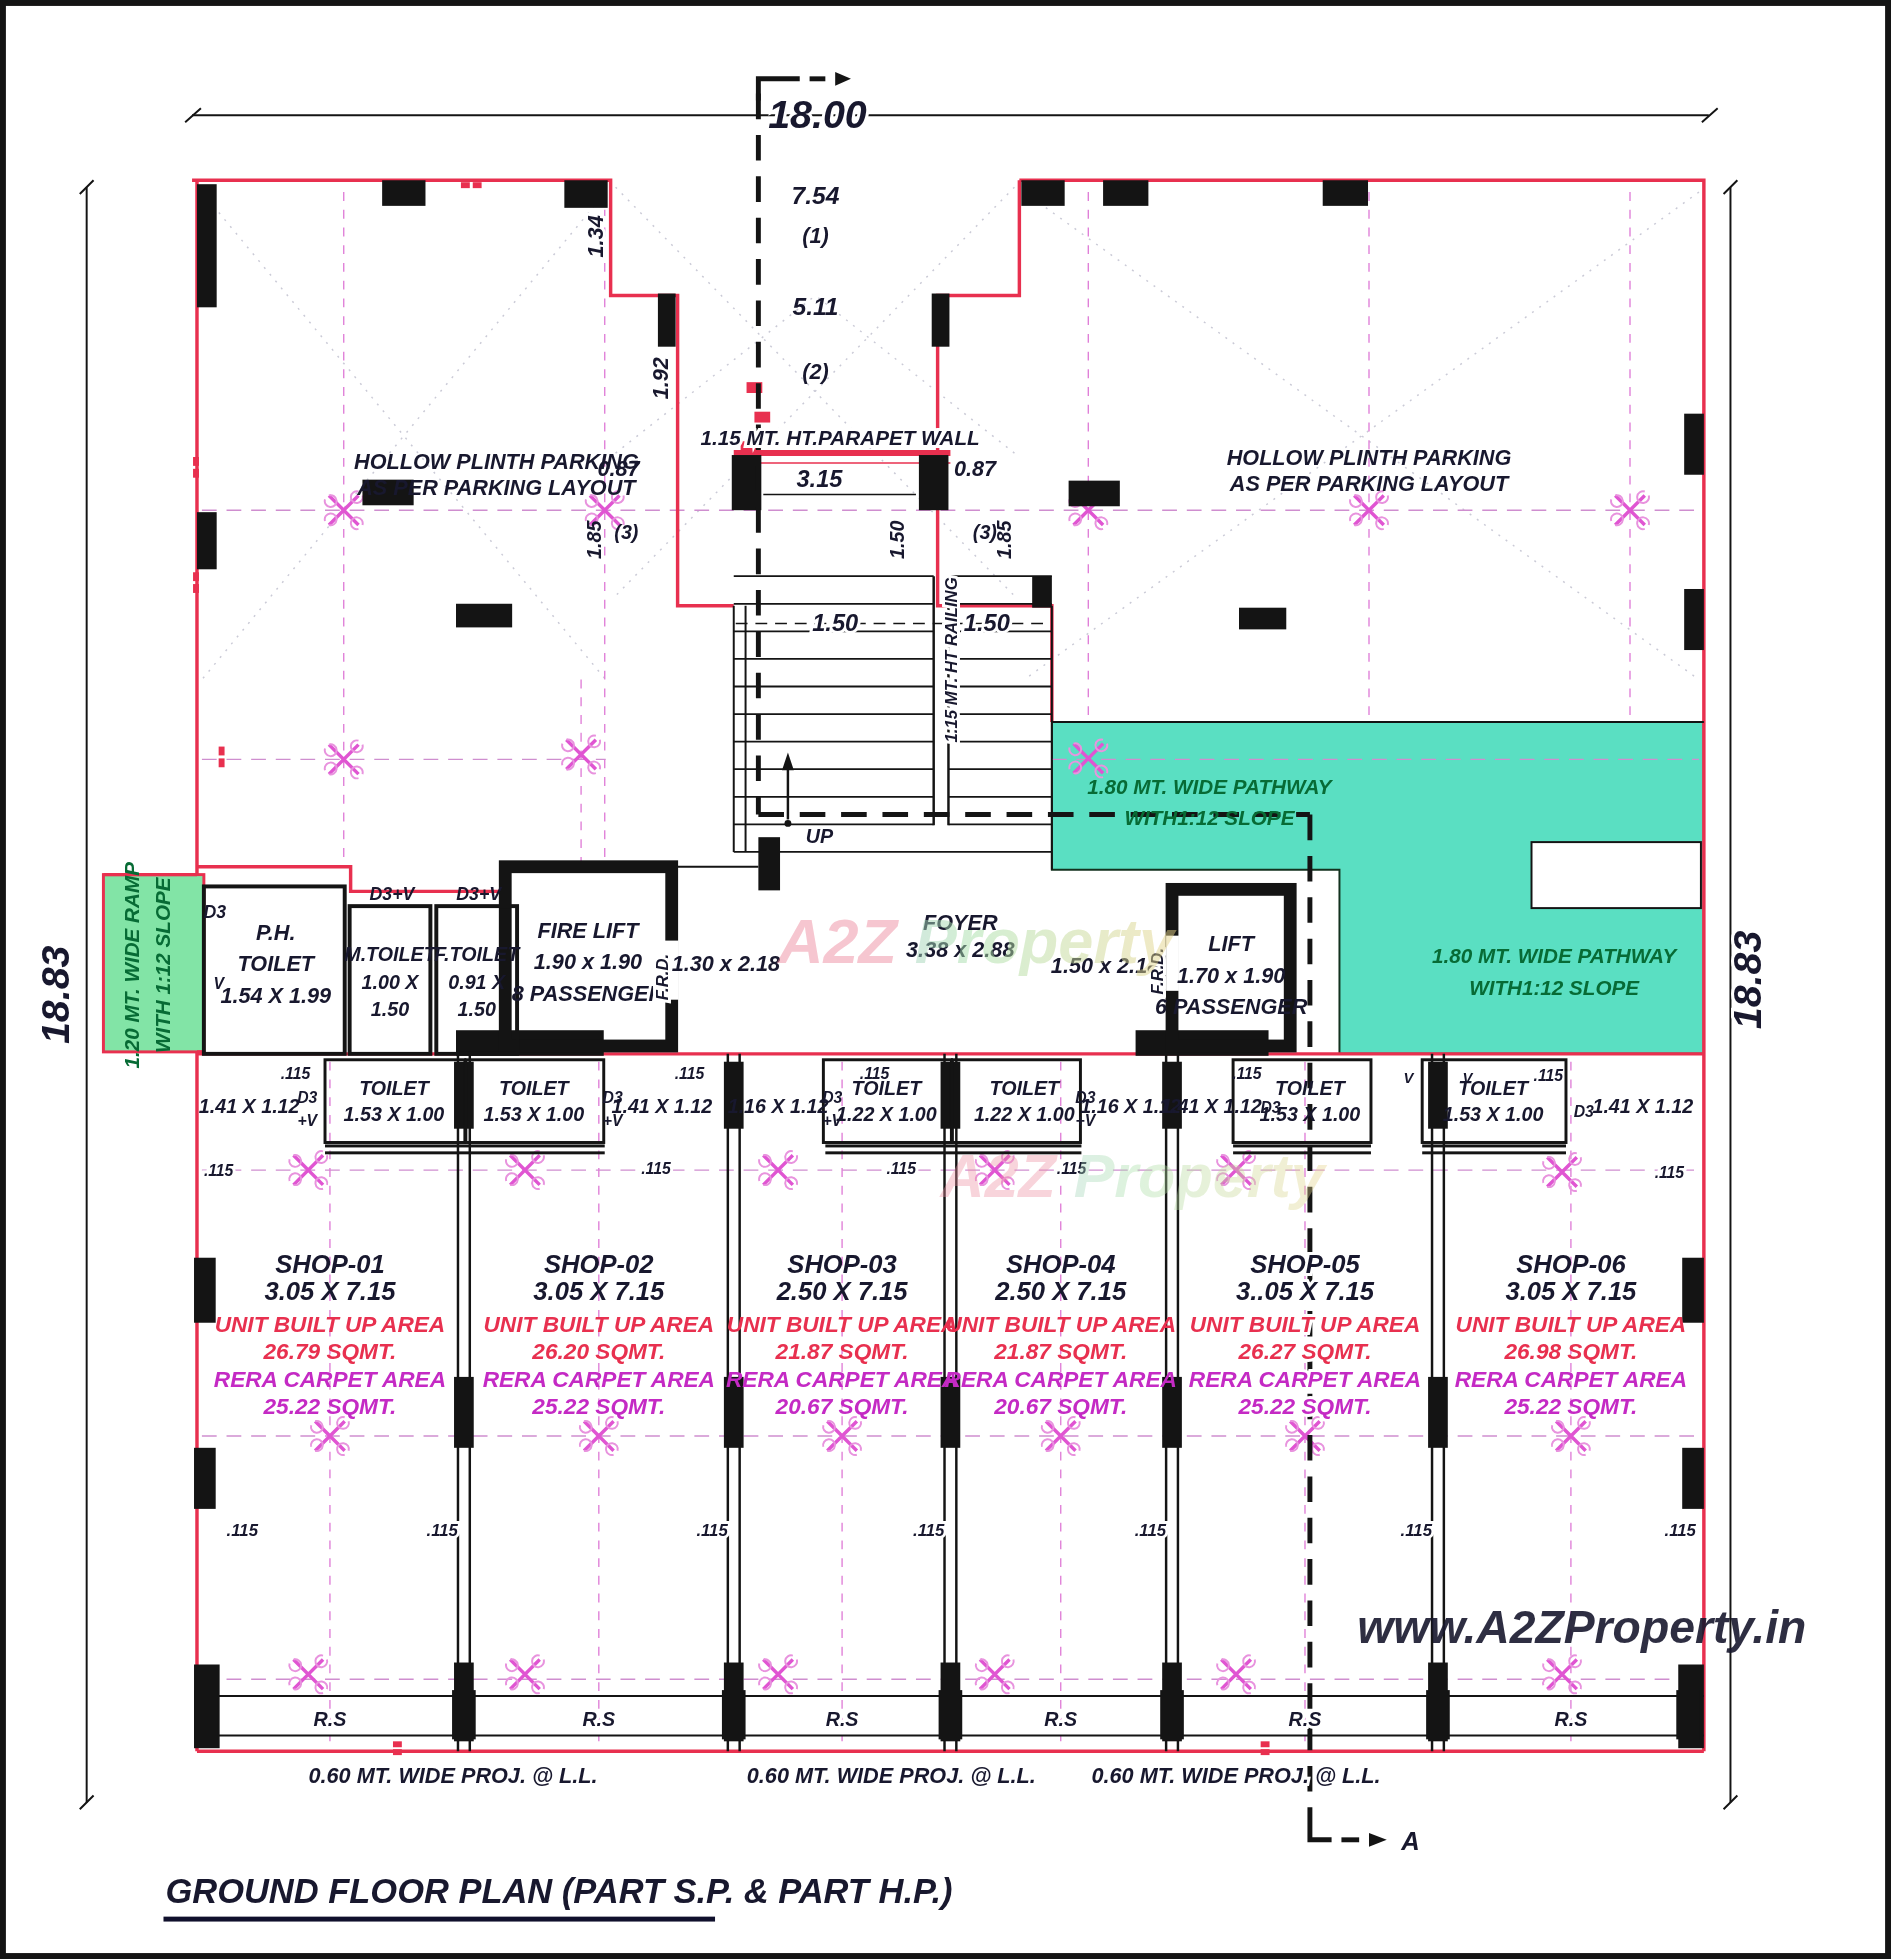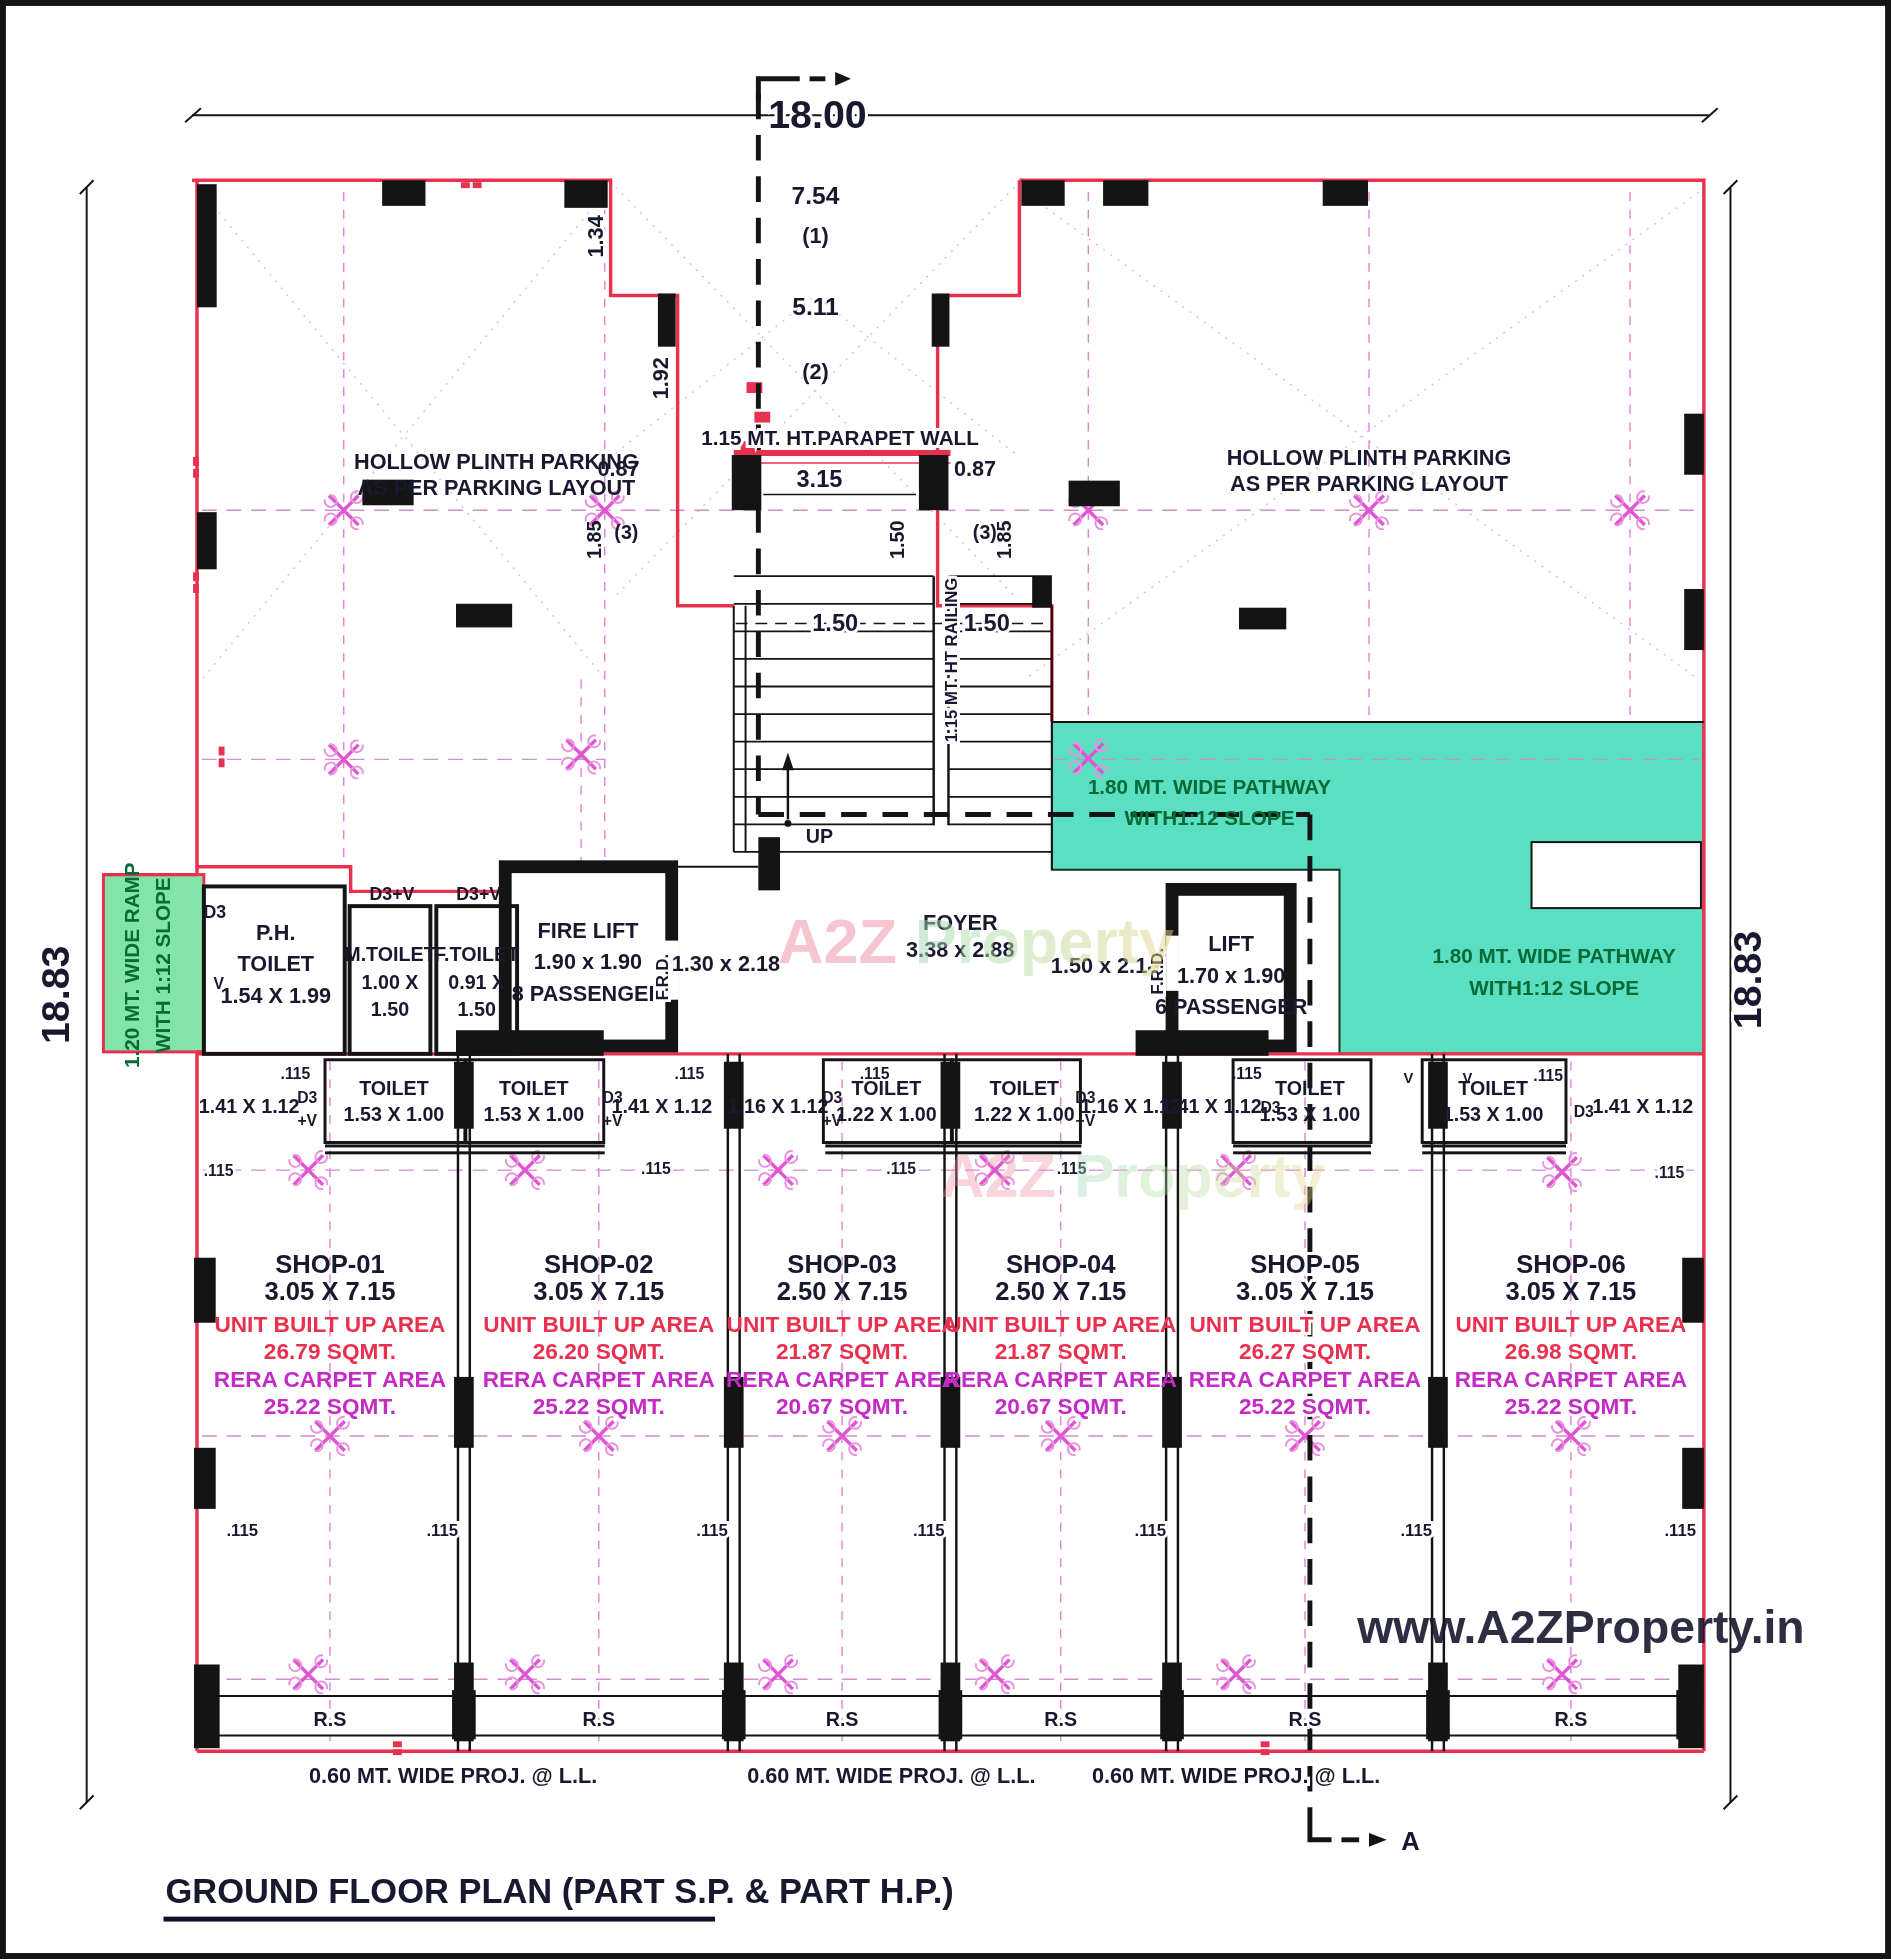--- a/index.html
+++ b/index.html
@@ -1,16 +1,16 @@
 <!DOCTYPE html>
 <html><head>
 <meta charset="utf-8">
 <style>
   html,body{margin:0;padding:0;background:#ffffff;}
-  .page{width:1891px;height:1959px;position:relative;background:#0f766e;overflow:hidden;}
+  .page{width:1891px;height:1959px;position:relative;background:#0f766e;overflow:hidden;font-style:italic;}
   svg{position:absolute;left:0;top:0;}
   text{font-family:"Liberation Sans","DejaVu Sans",sans-serif;font-weight:bold;fill:#18182e;}
   .halo{paint-order:stroke fill;stroke:#ffffff;stroke-width:6px;}
   .t-red{fill:#e8304f;}
   .t-mag{fill:#c42ac4;}
   .t-grn{fill:#076b35;}
   .t-wm{font-weight:bold;}
 </style>
 </head>
 <body>

